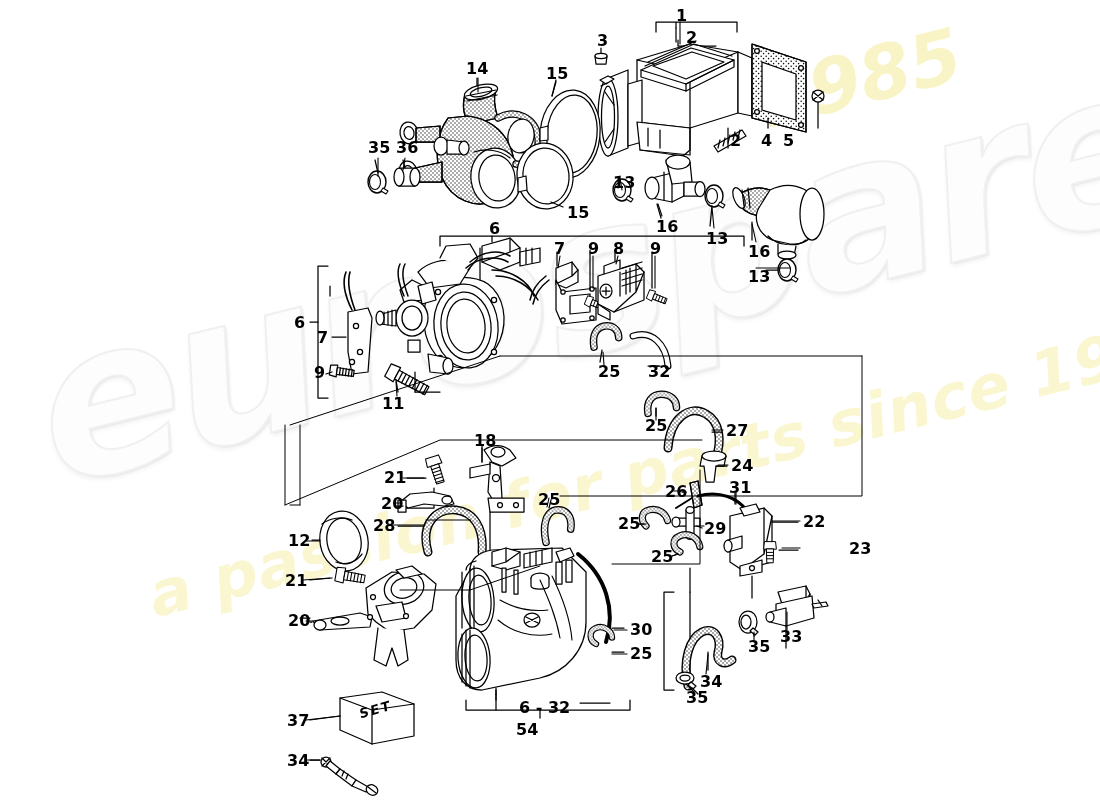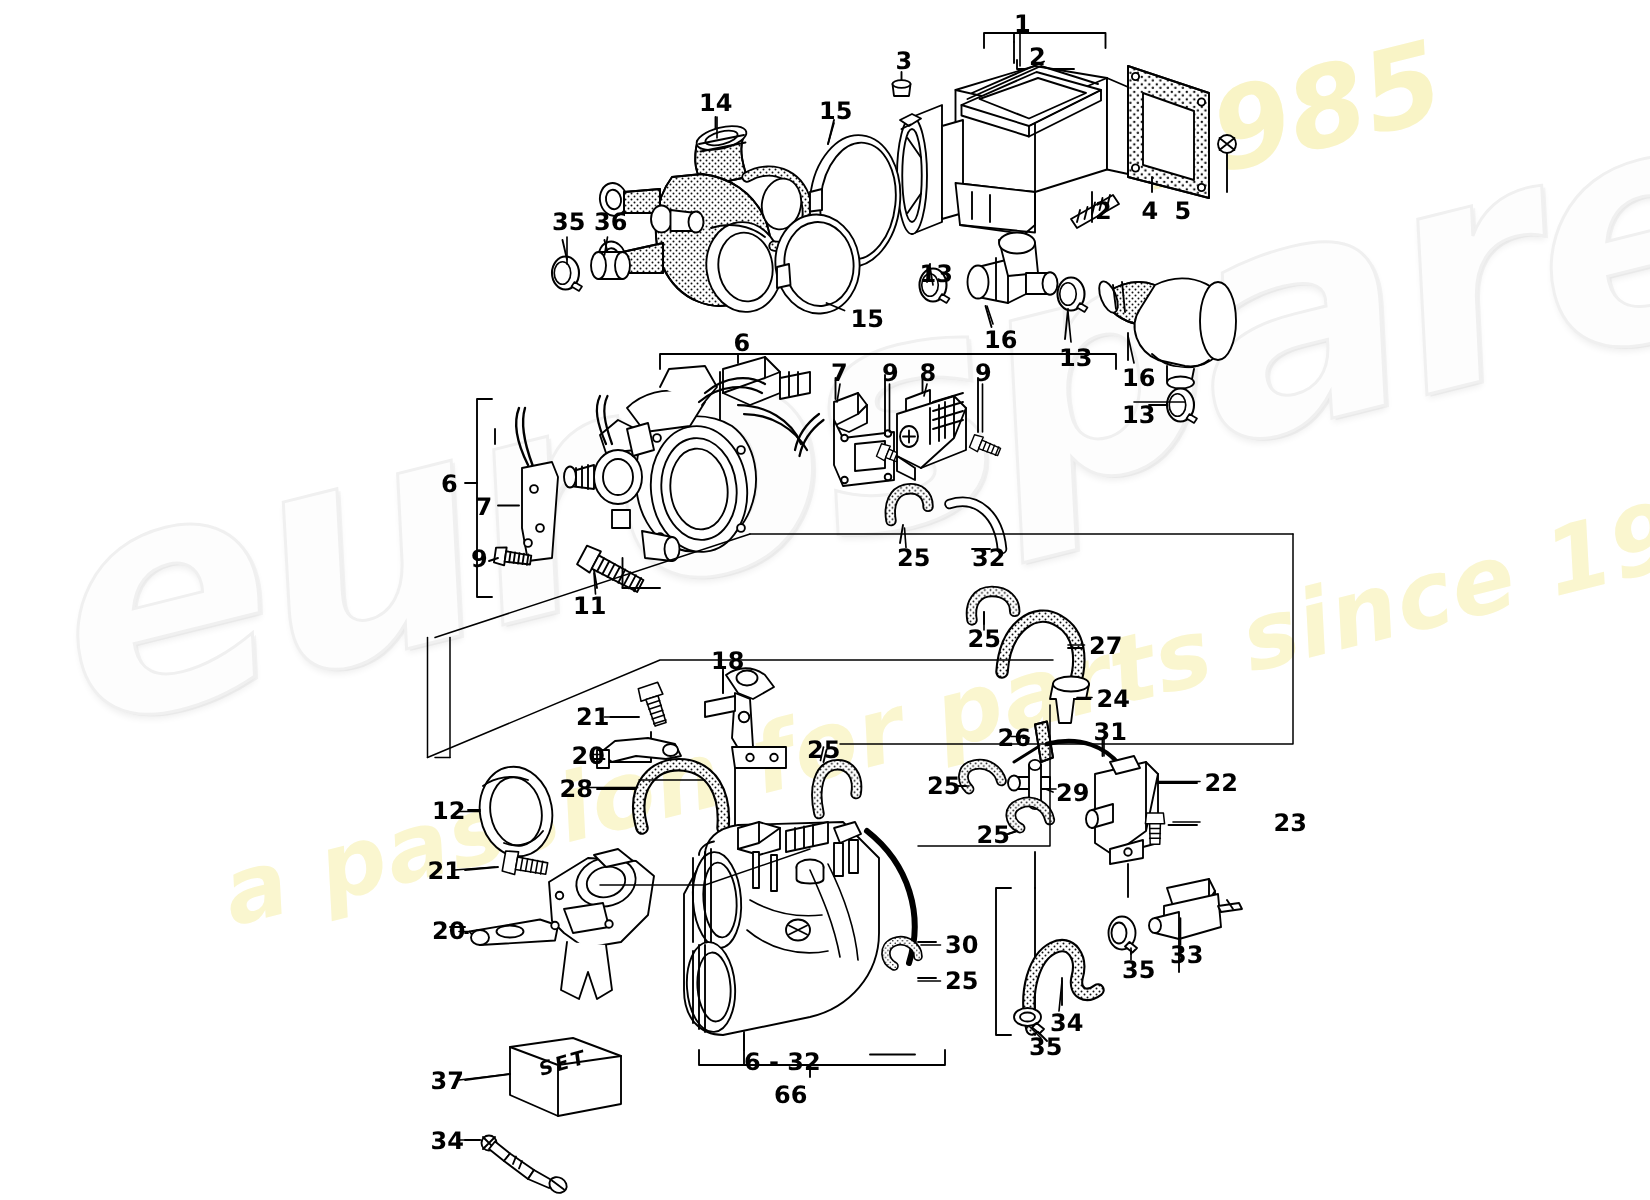--- a/index.html
+++ b/index.html
@@ -730,22 +730,22 @@
     <div class="num big" style="left:288px;top:613px">20</div>
     <div class="num big" style="left:538px;top:492px">25</div>
 
     <div class="num big" style="left:630px;top:622px">30</div>
     <div class="num big" style="left:630px;top:646px">25</div>
     <div class="num big" style="left:700px;top:674px">34</div>
     <div class="num big" style="left:748px;top:639px">35</div>
     <div class="num big" style="left:780px;top:629px">33</div>
     <div class="num big" style="left:686px;top:690px">35</div>
 
-    <div class="num big" style="left:496px;top:700px">6 - 32</div>
-    <div class="num big" style="left:516px;top:722px">66</div>
+    <div class="num big" style="left:519px;top:700px">6 - 32</div>
+    <div class="num big" style="left:516px;top:722px">54</div>
     <div class="num big" style="left:287px;top:713px">37</div>
     <div class="num big" style="left:287px;top:753px">34</div>
   </div>
 
   <div style="position:absolute;left:359px;top:702px;transform:rotate(-16deg) skewX(-8deg);
               font-family:'DejaVu Sans',sans-serif;font-size:13px;font-weight:bold;letter-spacing:2px;color:#000;">SET</div>
 
 </div>
 
 </body></html>

